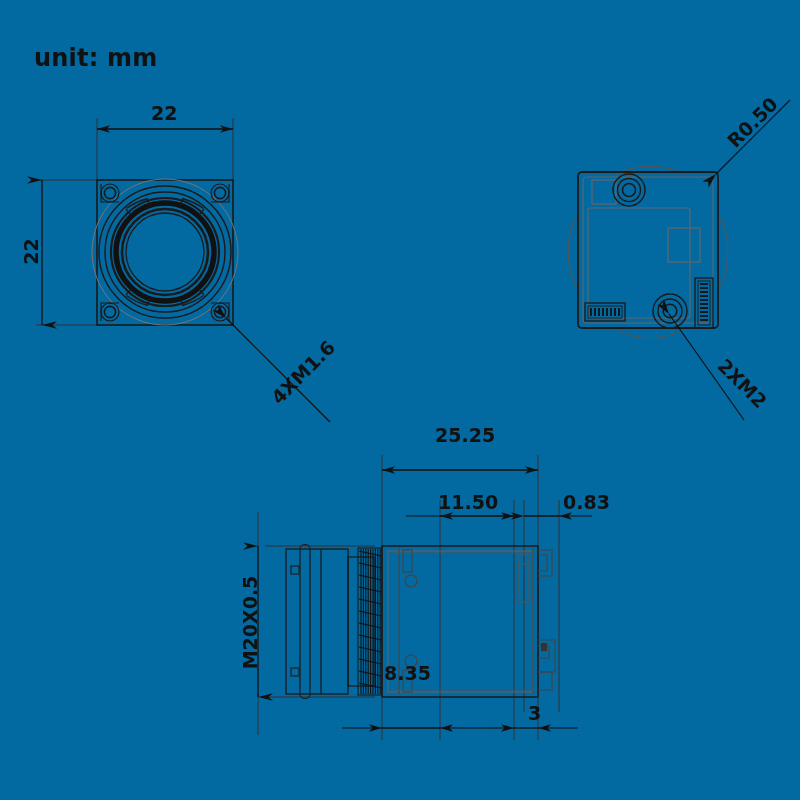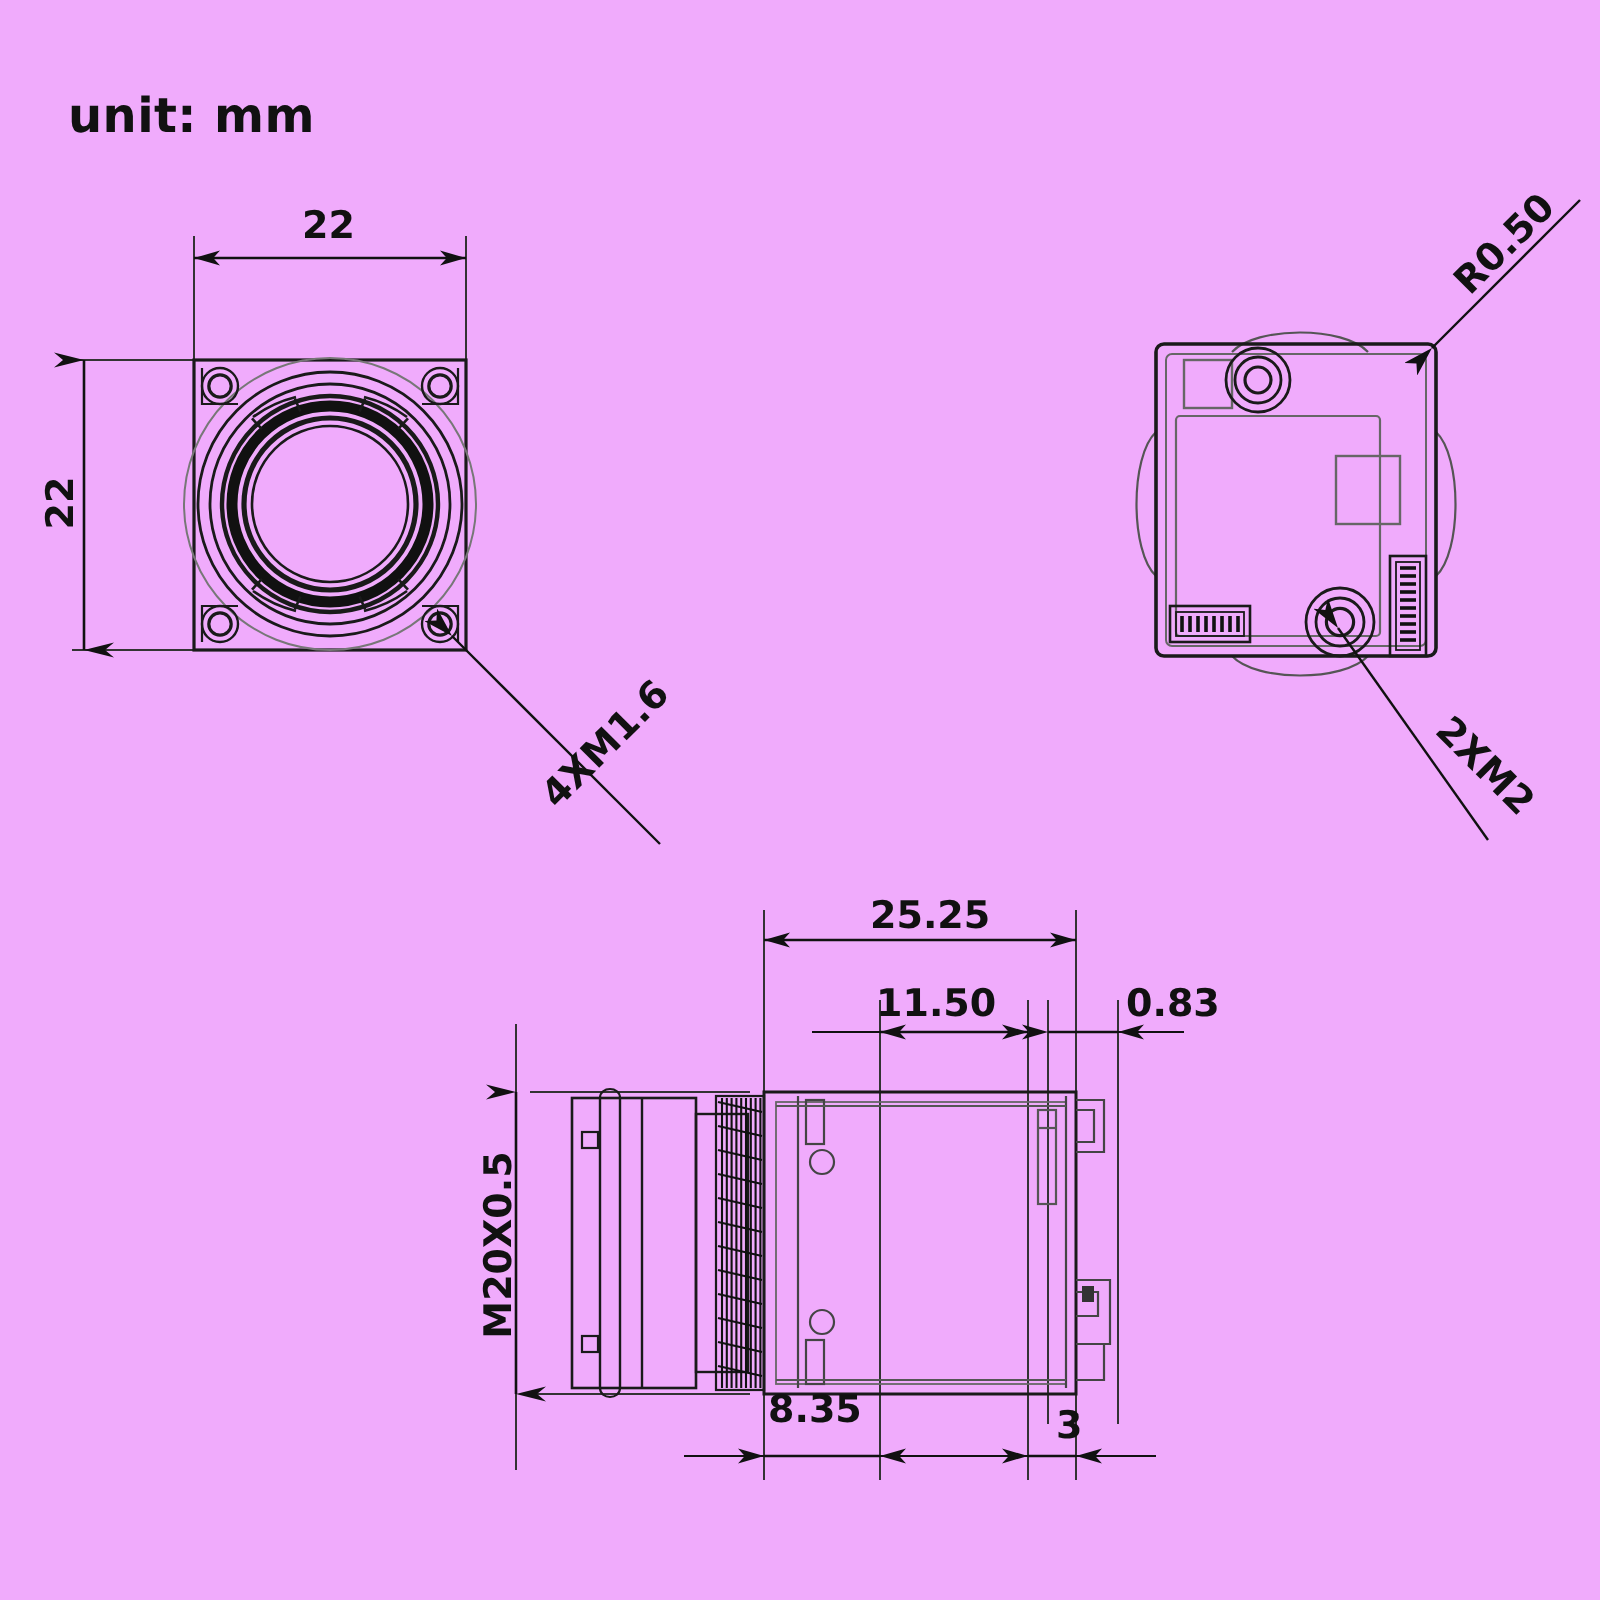--- a/index.html
+++ b/index.html
@@ -5,21 +5,21 @@
 <style>
   html, body {
     margin: 0;
     padding: 0;
     background: #ffffff;
   }
   #sheet {
     position: relative;
     width: 800px;
     height: 800px;
-    background: #f0abfc;
+    background: #0369a1;
     font-family: "DejaVu Sans", "Liberation Sans", sans-serif;
     overflow: hidden;
   }
   #drawing {
     position: absolute;
     left: 0;
     top: 0;
     width: 800px;
     height: 800px;
   }
@@ -357,25 +357,25 @@
   <div class="dim-label" style="left:151px; top:104px;">22</div>
 
   <div class="dim-label rot-90" style="left:18px; top:242px;">22</div>
 
   <div class="dim-label rot-p45" style="left:263px; top:363px;">4XM1.6</div>
 
   <div class="dim-label rot-p45" style="left:722px; top:113px;">R0.50</div>
 
   <div class="dim-label rot-n45" style="left:712px; top:374px;">2XM2</div>
 
-  <div class="dim-label" style="left:435px; top:449px;">25.25</div>
+  <div class="dim-label" style="left:435px; top:426px;">25.25</div>
 
   <div class="dim-label" style="left:438px; top:493px;">11.50</div>
 
   <div class="dim-label" style="left:563px; top:493px;">0.83</div>
 
-  <div class="dim-label" style="left:384px; top:696px;">8.35</div>
+  <div class="dim-label" style="left:384px; top:664px;">8.35</div>
 
   <div class="dim-label" style="left:528px; top:704px;">3</div>
 
   <div class="dim-label rot-90" style="left:195px; top:613px; width:110px; text-align:center;">M20X0.5</div>
 
 </div>
 
 </body></html>

